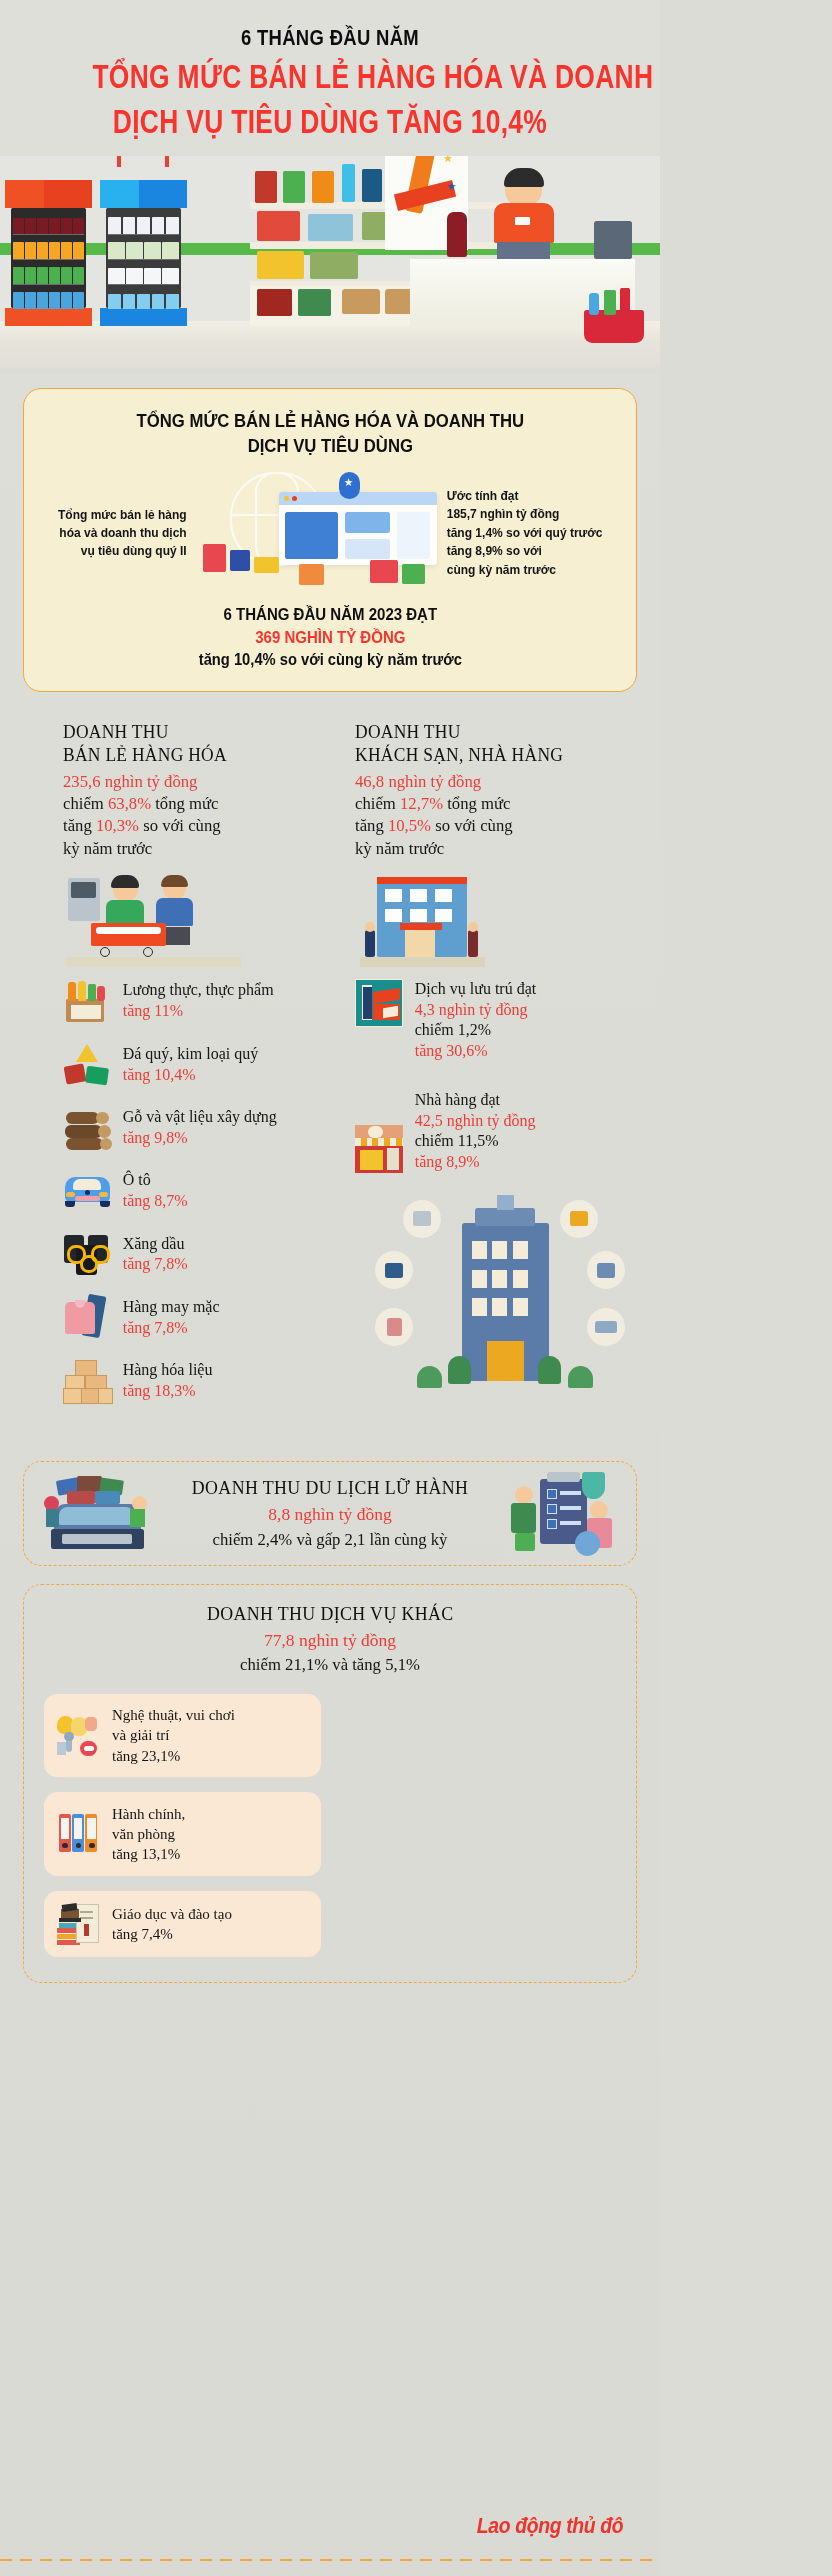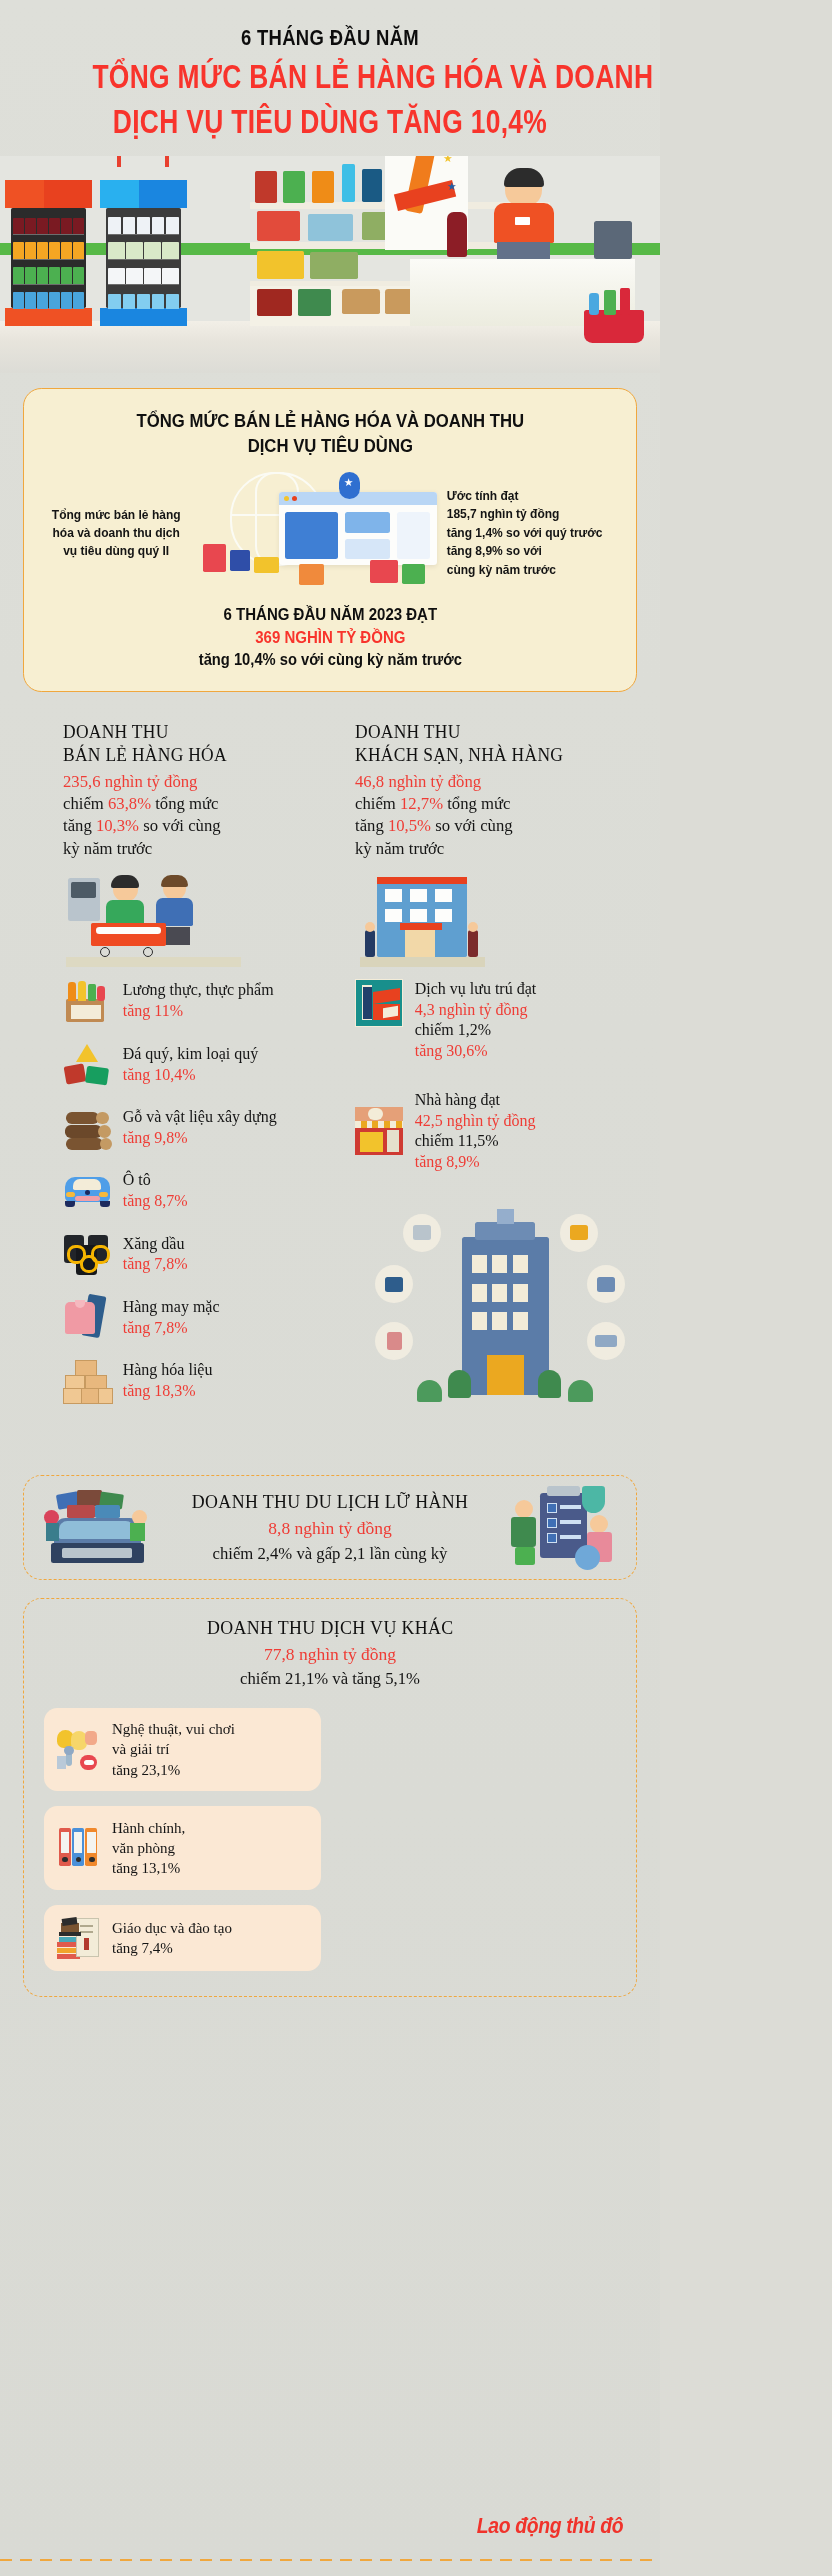--- a/index.html
+++ b/index.html
@@ -81,21 +81,21 @@
     color:#101010;
     line-height:1.3;
     transform:scaleX(.88);
     transform-origin:center;
   }
   .summary-mid{
     display:flex;align-items:center;justify-content:space-between;
     margin-top:8.3px;gap:5px;
   }
   .sum-left{
-    width:175px;text-align:center;
+    width:175px;text-align:right;
     font-family:"Liberation Sans", sans-serif;
     font-weight:bold;font-size:12px;line-height:1.5;color:#141414;
   }
   .sum-right{
     width:208px;text-align:left;
     font-family:"Liberation Sans", sans-serif;
     font-weight:bold;font-size:12px;line-height:1.55;color:#141414;
   }
   .sum-art{position:relative;width:250px;height:133px;flex:0 0 250px;}
 
@@ -542,21 +542,21 @@
             <div style="position:absolute;left:28px;top:28px;width:15px;height:10px;background:#f3ecd8;transform:skewY(-10deg)"></div>
           </div>
           <div class="txt">
             <span class="sub">Dịch vụ lưu trú đạt</span>
             <span class="pct">4,3 nghìn tỷ đồng</span>
             <span class="sub">chiếm 1,2%</span>
             <span class="pct">tăng 30,6%</span>
           </div>
         </div>
 
-        <div class="item" style="align-items:center;margin-bottom:34px">
+        <div class="item" style="align-items:flex-end;margin-bottom:20px">
           <div class="ico" style="height:48px">
             <div style="position:absolute;inset:0;background:#cf3a32"></div>
             <div style="position:absolute;left:0;top:0;right:0;height:13.3px;background:#e5a078"></div>
             <div style="position:absolute;left:13.3px;top:0.8px;width:15px;height:11.7px;background:#f3ecd8;border-radius:7.5px"></div>
             <div style="position:absolute;left:0;top:13.3px;right:0;height:7.5px;background:repeating-linear-gradient(90deg,#f3ecd8 0 5.8px,#eba820 5.8px 11.7px)"></div>
             <div style="position:absolute;left:5px;top:25px;width:23px;height:20px;background:#f2c32c"></div>
             <div style="position:absolute;left:32px;top:23px;width:11.7px;height:21.7px;background:#e5e0cc"></div>
           </div>
           <div class="txt">
             <span class="sub">Nhà hàng đạt</span>

